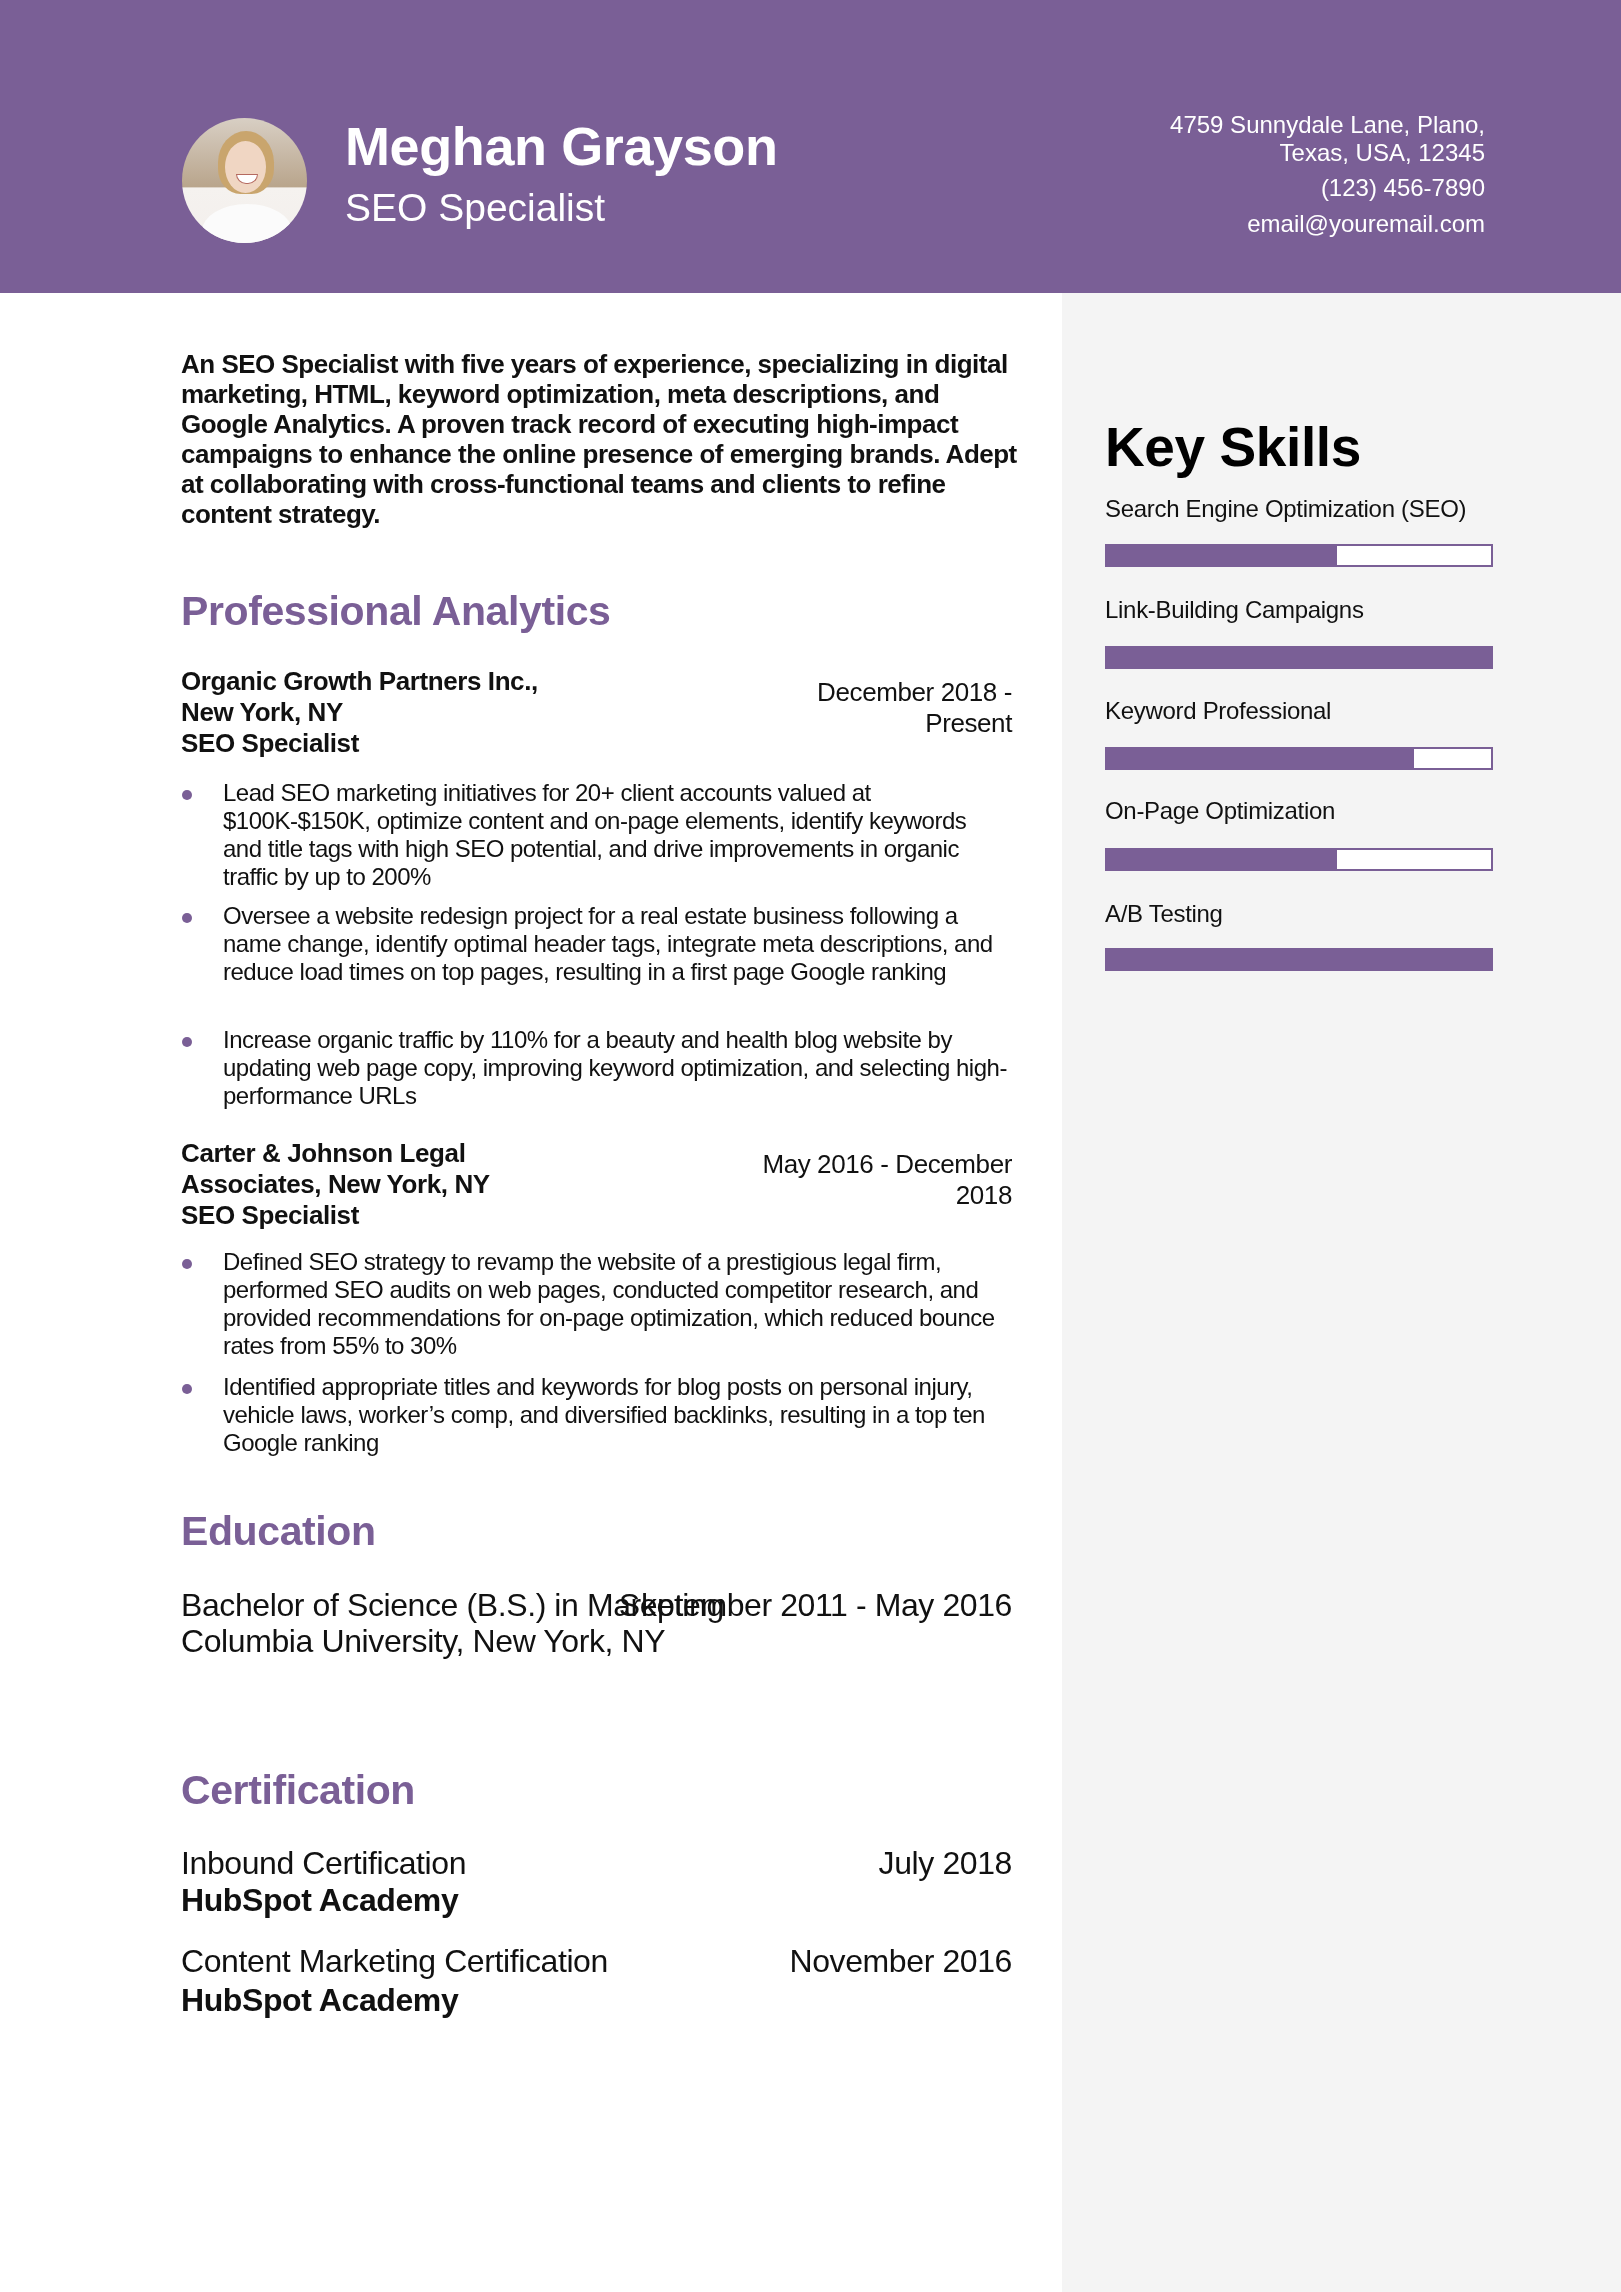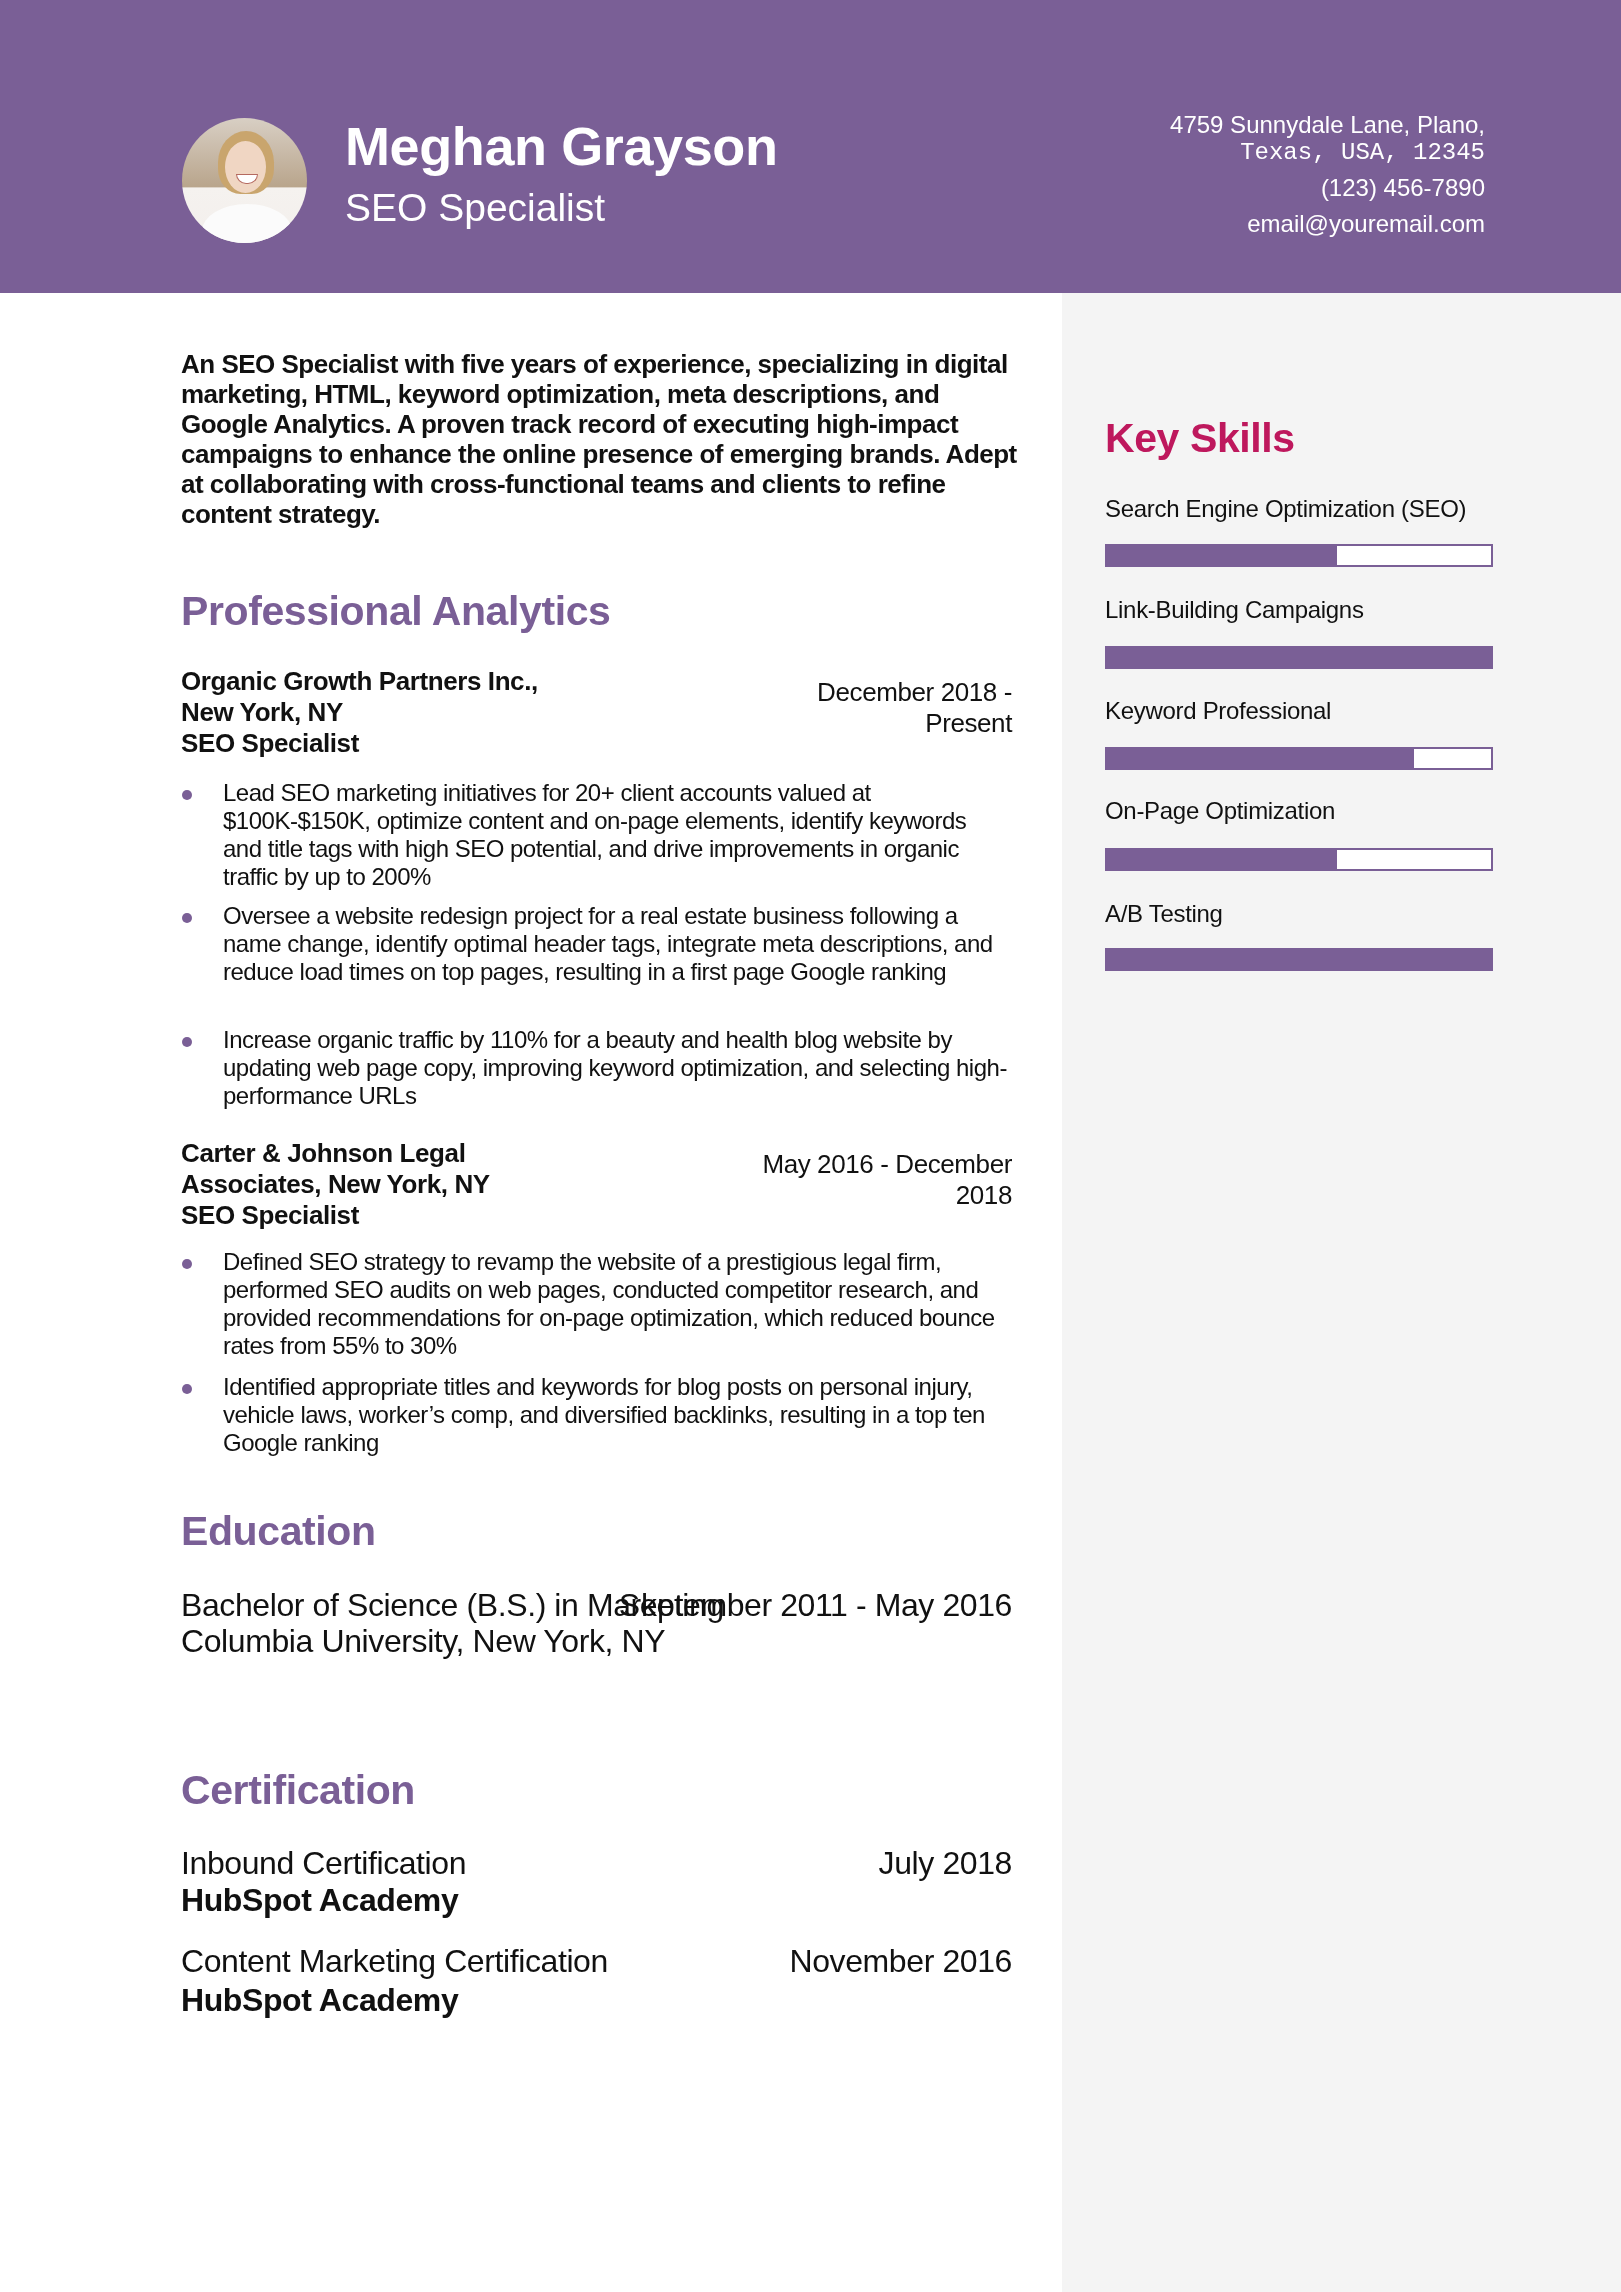--- a/index.html
+++ b/index.html
@@ -72,21 +72,21 @@
   .bullet-dot {
     position: absolute; left: -41px; top: 10.7px; width: 9.9px; height: 9.9px;
     border-radius: 50%; background: #7a5f96;
   }
   .row {
     left: 181px; width: 831px; font-size: 32px; line-height: 30px; letter-spacing: -0.4px;
   }
   .row .right { position: absolute; right: 0; top: 0; text-align: right; }
   .bold { font-weight: bold; }
   #skills-title {
-    left: 1105px; top: 415px; font-size: 41px; font-weight: bold; color: #be185d;
+    left: 1105px; top: 415px; font-size: 55px; font-weight: bold; color: #000000;
     letter-spacing: -0.4px; white-space: nowrap;
   }
   .skill-label {
     left: 1105px; font-size: 24px; white-space: nowrap; letter-spacing: -0.3px;
   }
   .skill-bar {
     left: 1105px; width: 388px; height: 23px; box-sizing: border-box;
     border: 2.7px solid #7a5f96; background: #ffffff;
   }
   .skill-fill {
@@ -103,21 +103,21 @@
   <div class="hair"></div>
   <div class="face"></div>
   <div class="smile"></div>
   <div class="shirt"></div>
 </div>
 
 <div id="name" class="abs">Meghan Grayson</div>
 <div id="title" class="abs">SEO Specialist</div>
 
 <div class="abs contact" style="top:111px;">4759 Sunnydale Lane, Plano,</div>
-<div class="abs contact" style="top:139px;font-family:Liberation Mono, monospace;">Texas, USA, 12345</div>
+<div class="abs contact" style="top:139px;">Texas, USA, 12345</div>
 <div class="abs contact" style="top:174px;">(123) 456-7890</div>
 <div class="abs contact" style="top:210px;">email@youremail.com</div>
 
 <div id="summary" class="abs">An SEO Specialist with five years of experience, specializing in digital marketing, HTML, keyword optimization, meta descriptions, and Google Analytics. A proven track record of executing high-impact campaigns to enhance the online presence of emerging brands. Adept at collaborating with cross-functional teams and clients to refine content strategy.</div>
 
 <div class="abs section-title" style="top:588px;">Professional Analytics</div>
 
 <div class="abs job-head" style="top:666px;">
   <div class="job-org">Organic Growth Partners Inc.,</div>
   <div class="job-org">New York, NY</div>

